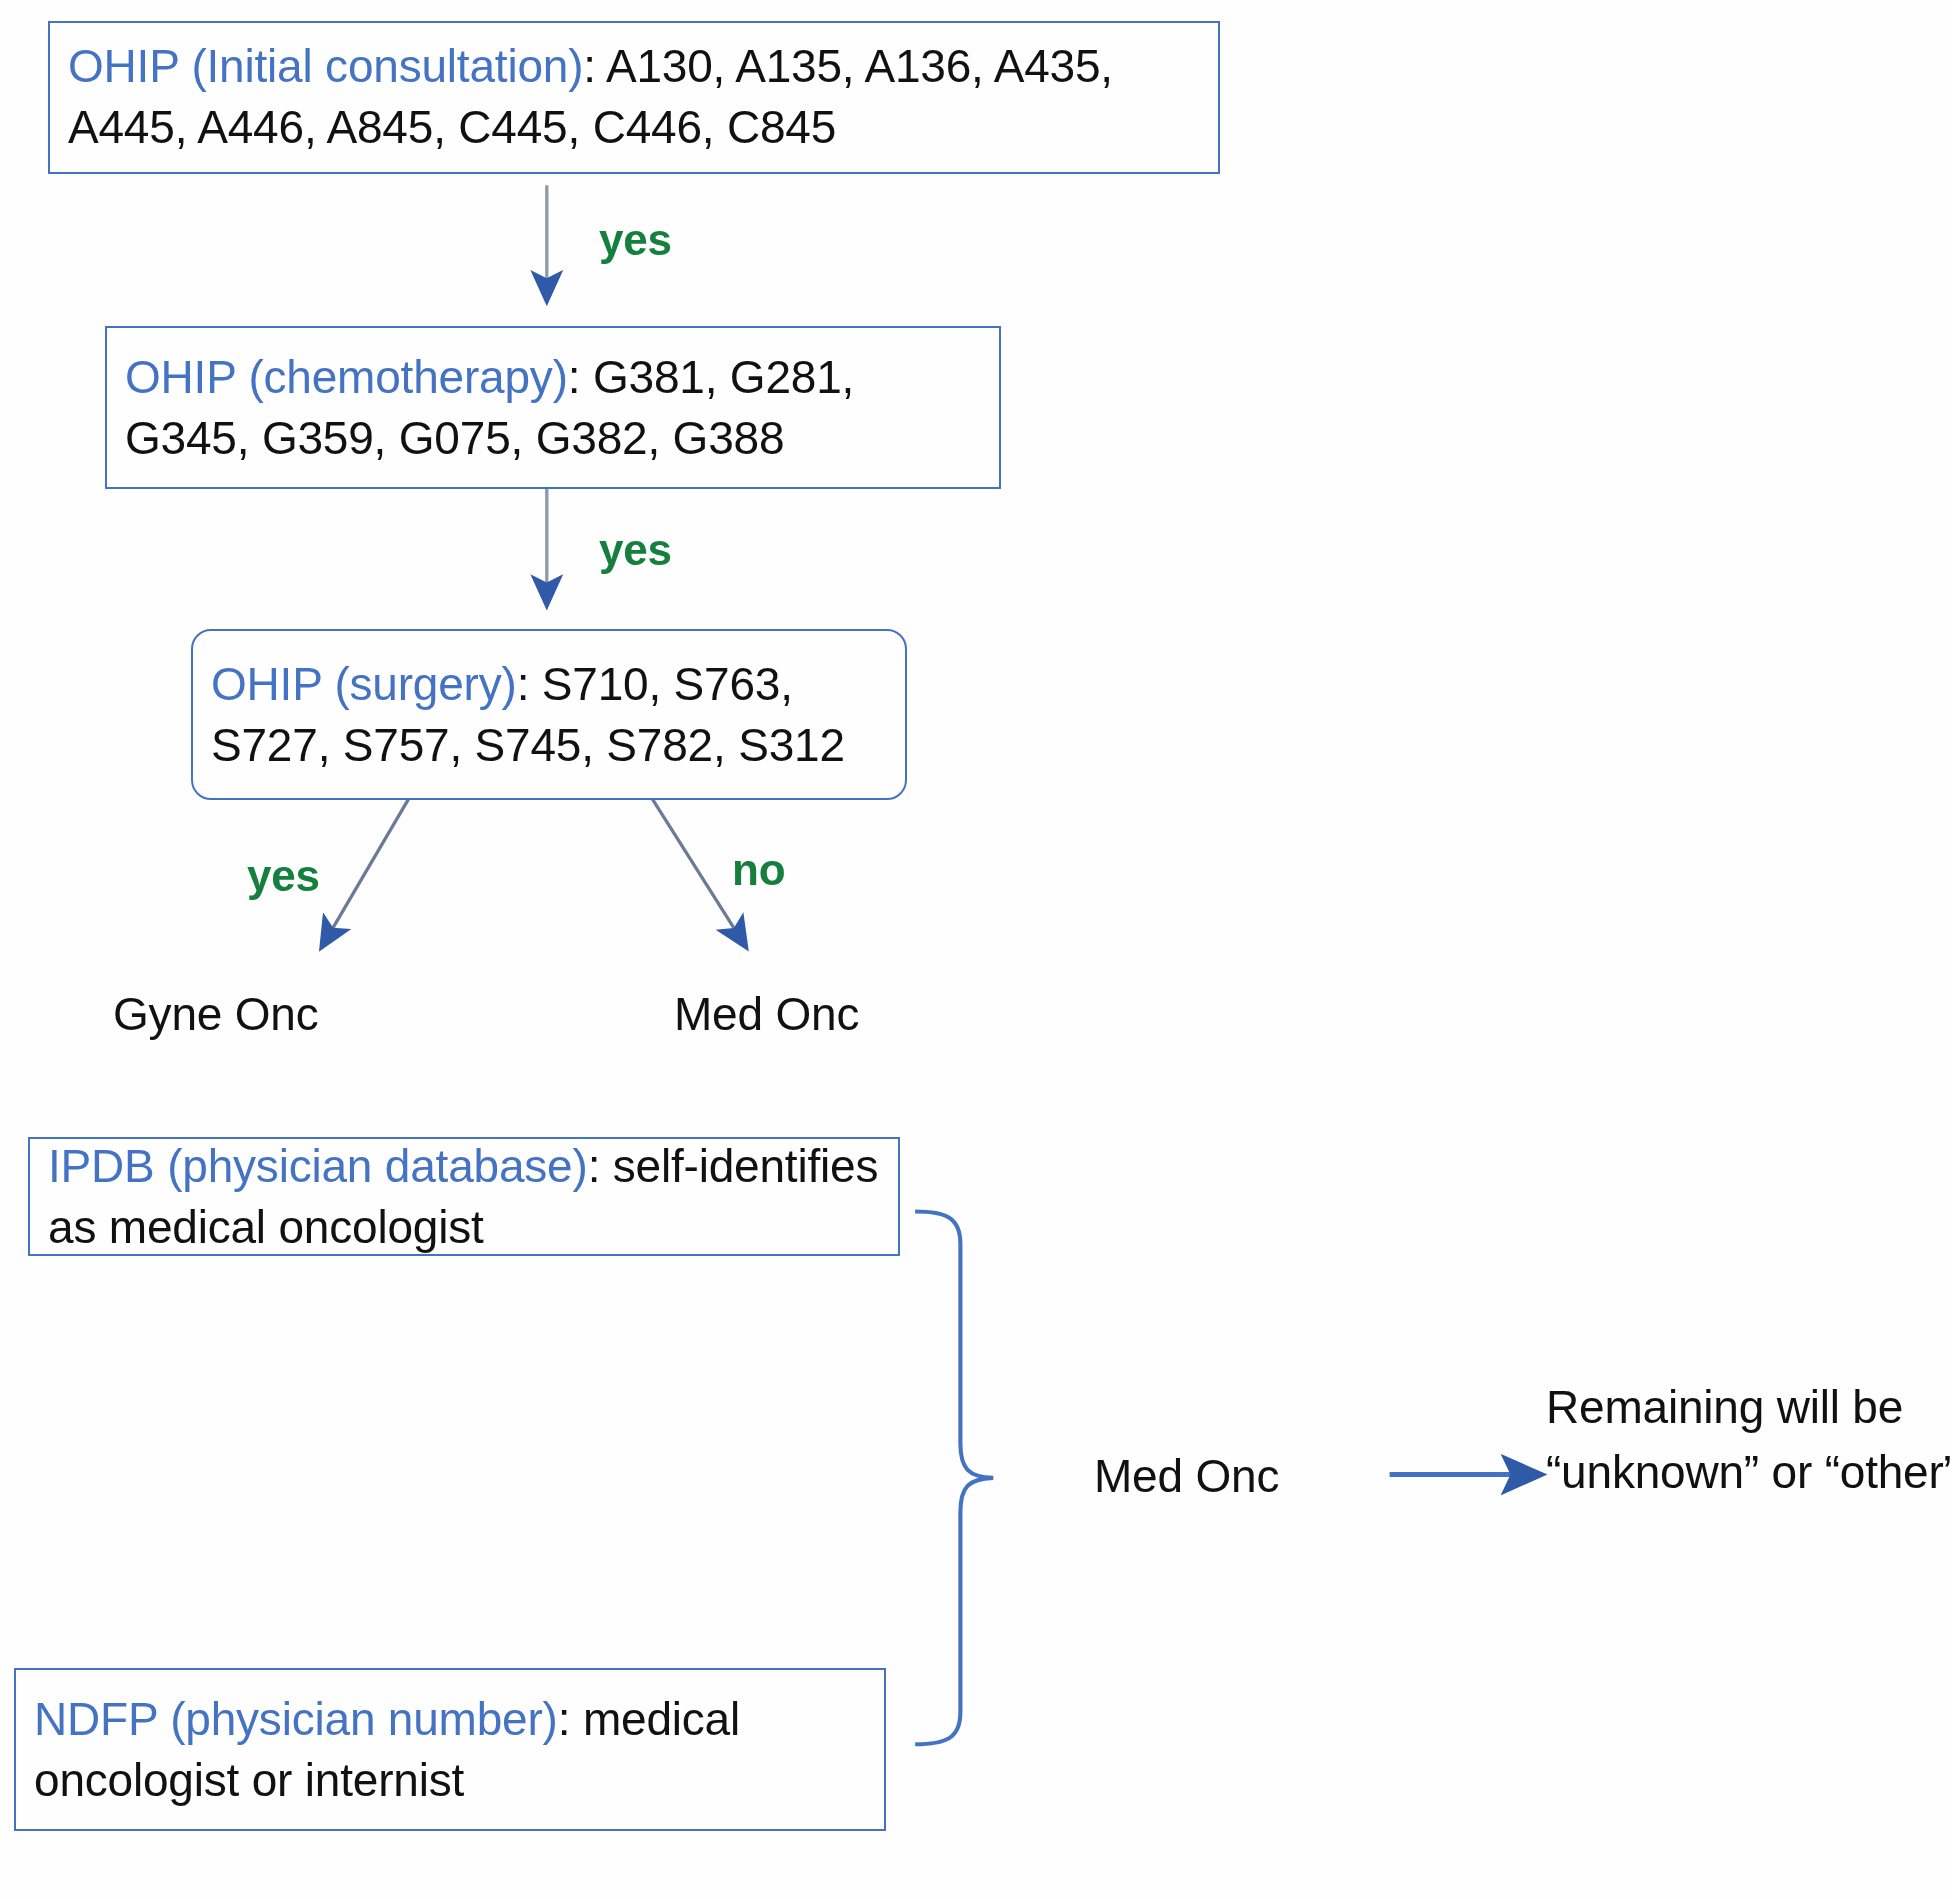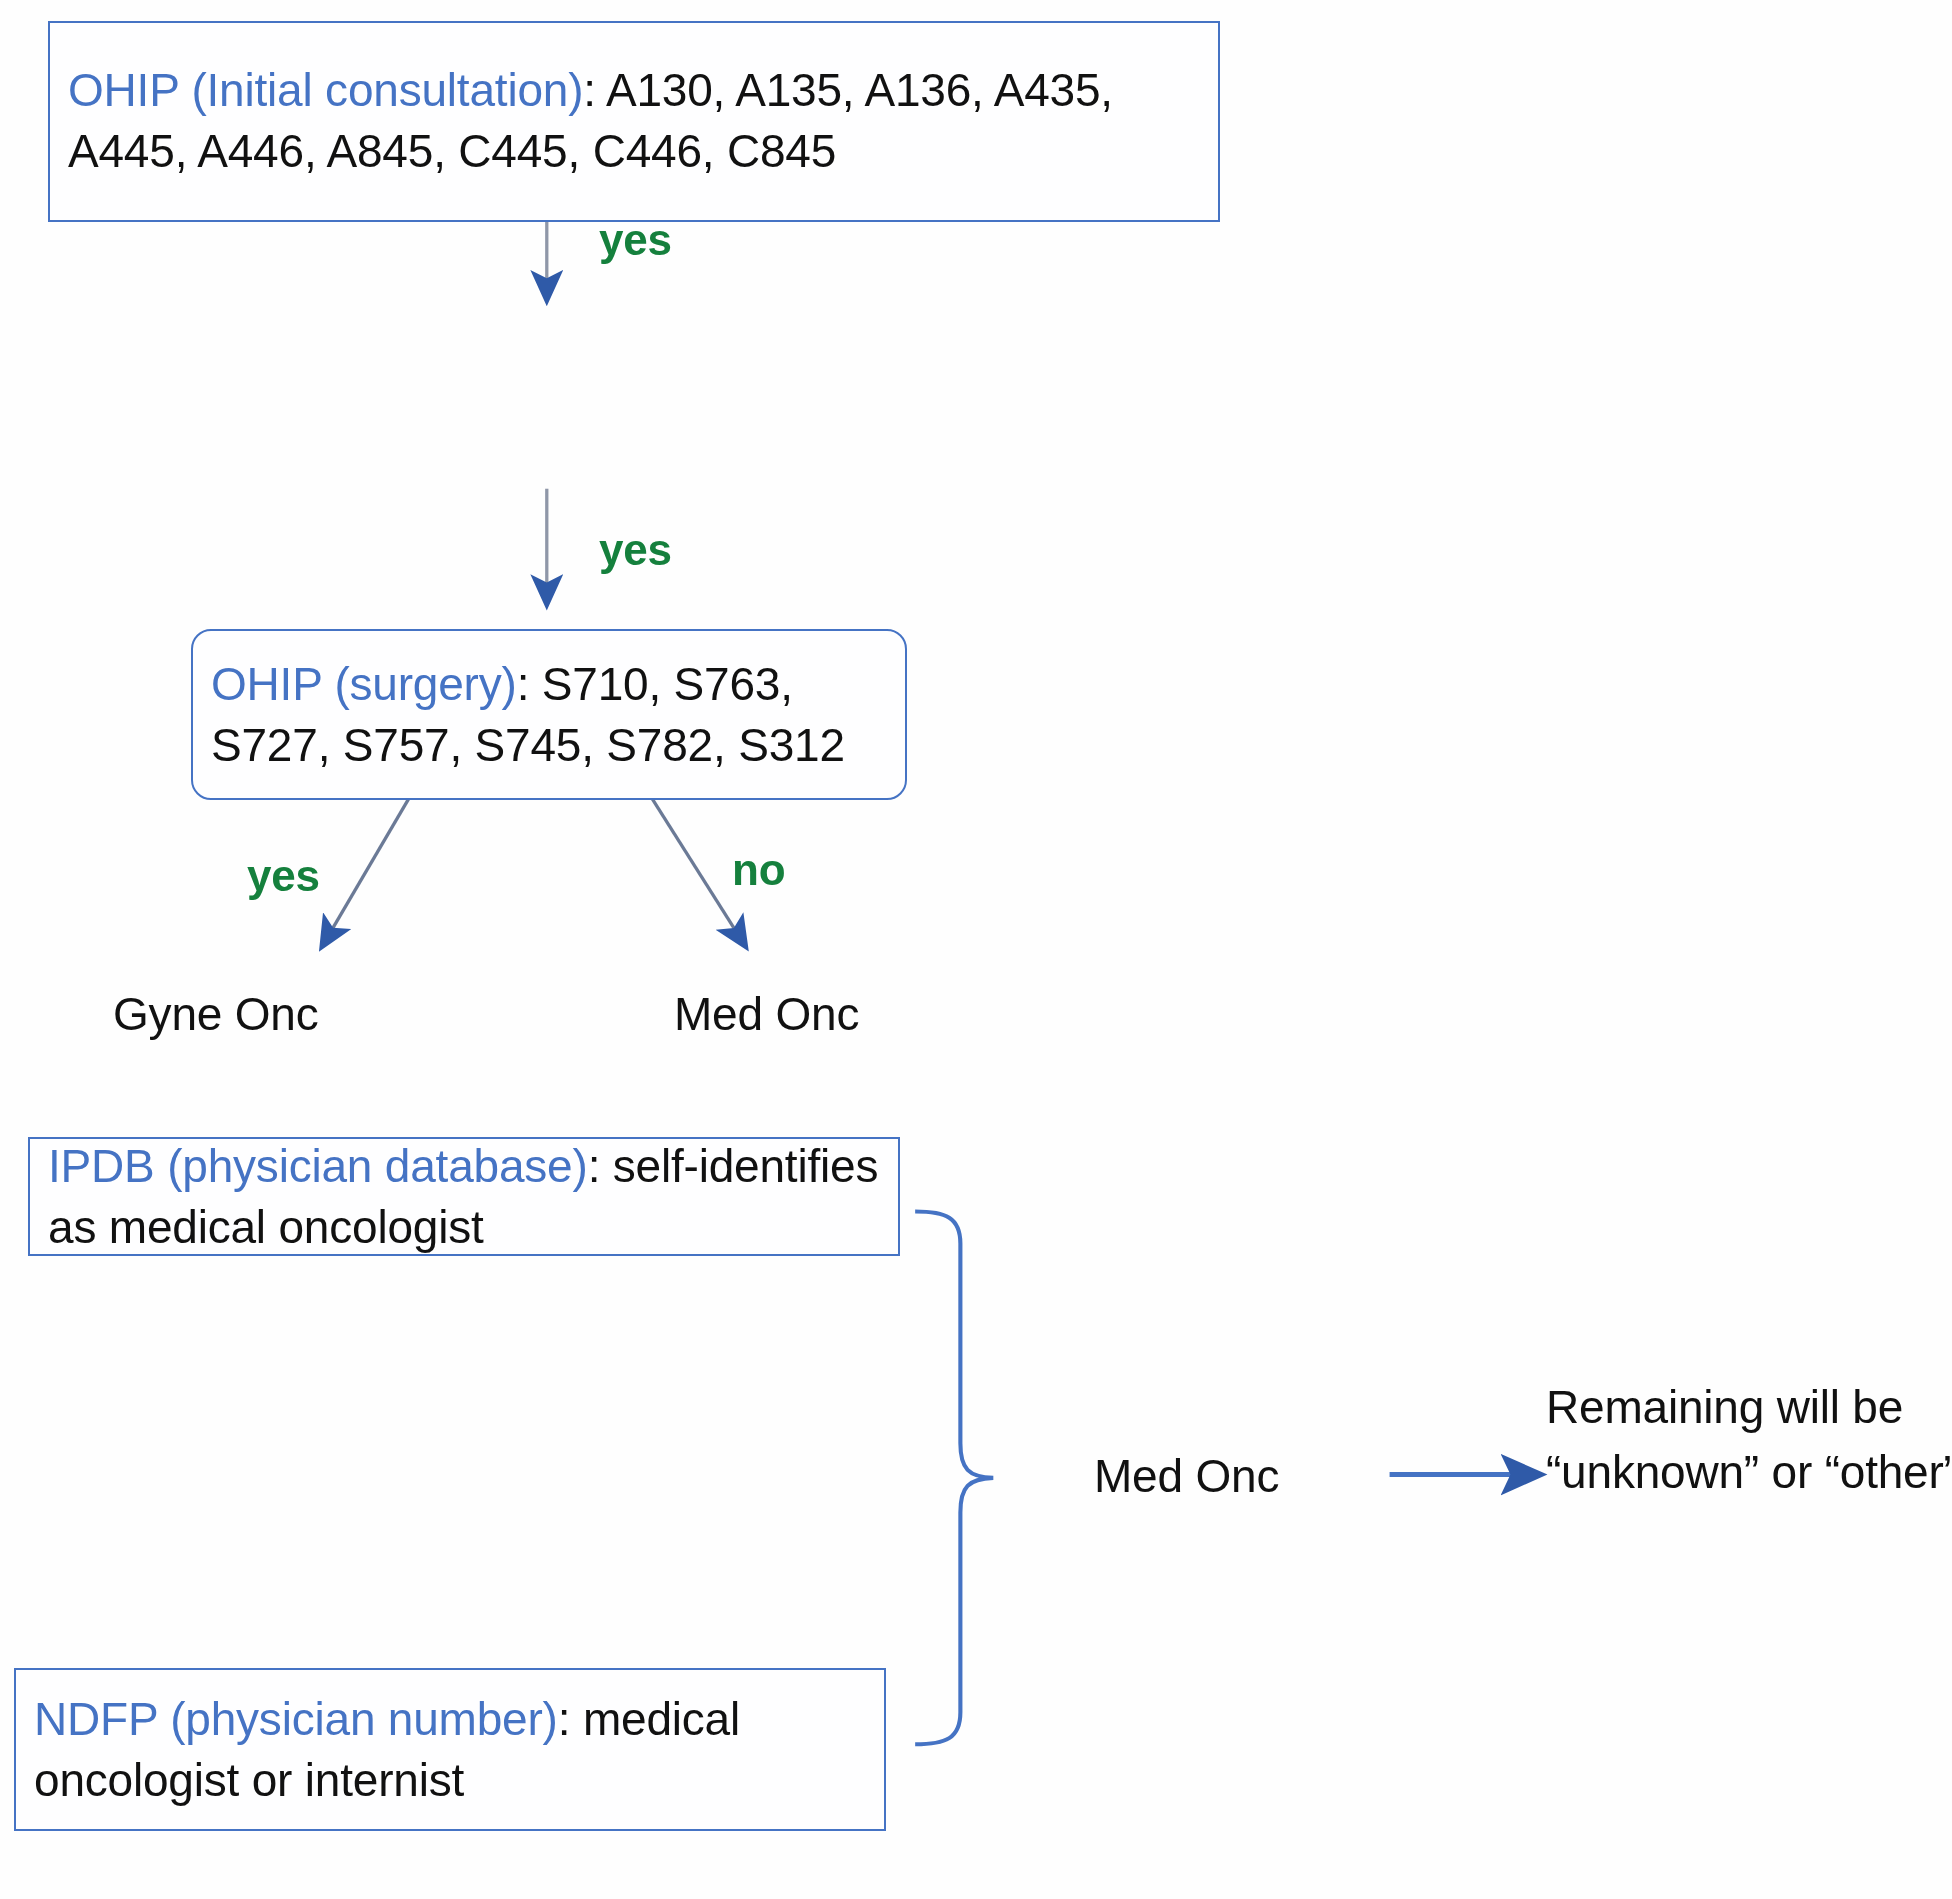--- a/index.html
+++ b/index.html
@@ -104,26 +104,31 @@
              C1150,1473 1168,1480 1168,1512
              L1168,1755
              C1168,1786 1178,1796 1208,1797
              C1178,1798 1168,1808 1168,1839
              L1168,2082
              C1168,2114 1150,2121 1113,2121"></path>
 
     <line x1="1690" y1="1793" x2="1855" y2="1793" stroke="#4573c4" stroke-width="6" marker-end="url(#ah2)"></line>
   </svg>
 
-  <div class="node-box" style="left:48px; top:20.6px; width:1172px; height:201px;">
+  <div class="node-box" style="left:48px; top:20.6px; width:1172px; height:153px;">
     <div class="box-text">
       <span class="src">OHIP (Initial consultation)</span><span>: </span><span>A130, A135, A136, A435, A445, A446, A845, C445, C446, C845</span>
     </div>
   </div>
 
+  <div class="node-box" style="left:105px; top:326px; width:896px; height:163px;">
+    <div class="box-text">
+      <span class="src">OHIP (chemotherapy)</span><span>: </span><span>G381, G281, G345, G359, G075, G382, G388</span>
+    </div>
+  </div>
 
   <div class="node-box" style="left:191px; top:629px; width:716px; height:171px;border-radius:20px;">
     <div class="box-text">
       <span class="src">OHIP (surgery)</span><span>: </span><span>S710, S763, S727, S757, S745, S782, S312</span>
     </div>
   </div>
 
   <div class="node-box" style="left:18px; top:1137px; width:872px; height:119px;margin-left:10px;">
     <div class="box-text">
       <span class="src">IPDB (physician database)</span><span>: </span><span>self-identifies as medical oncologist</span>

